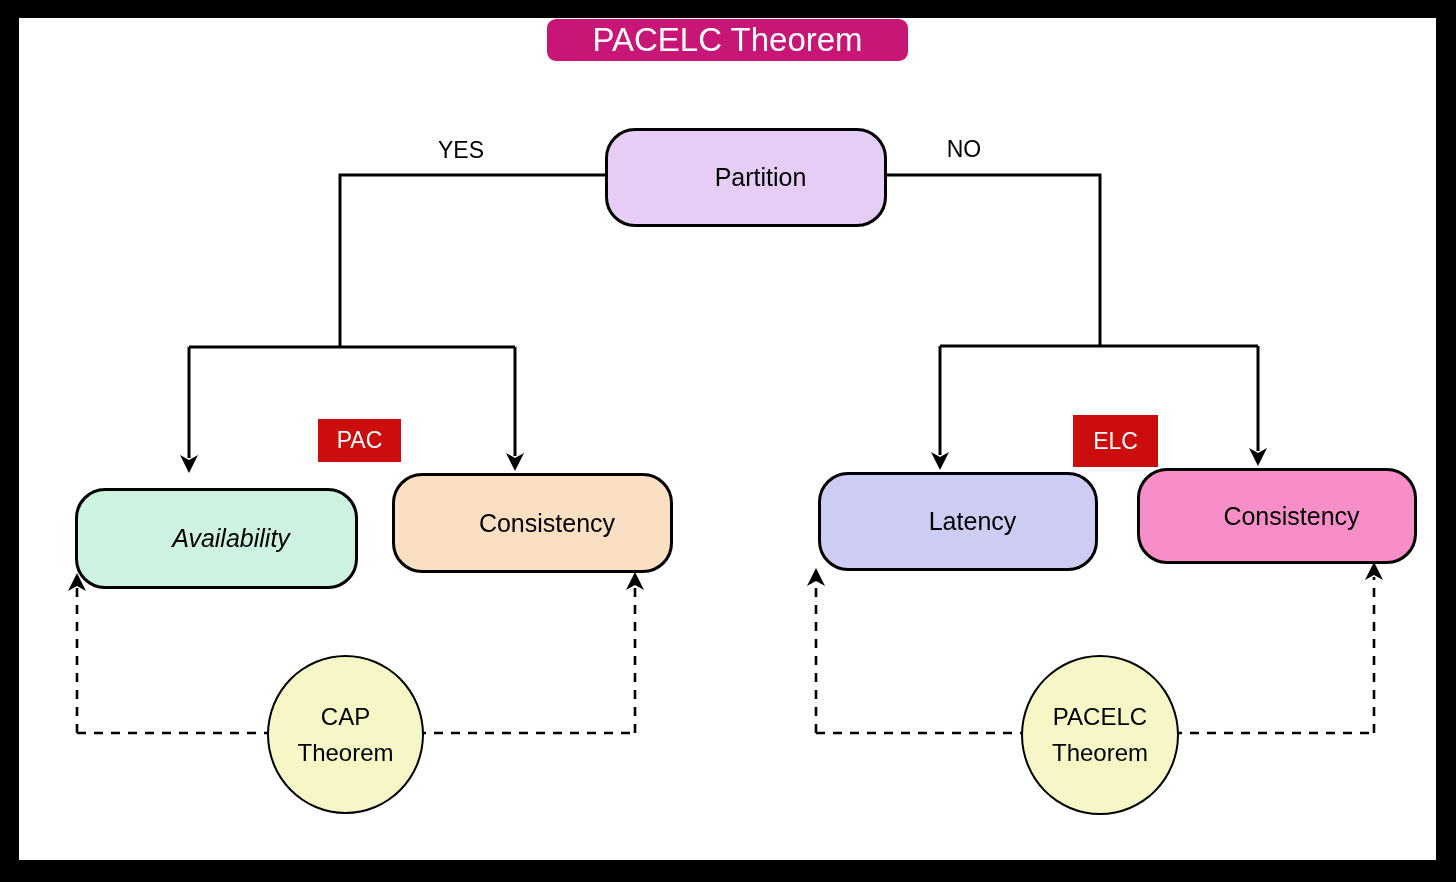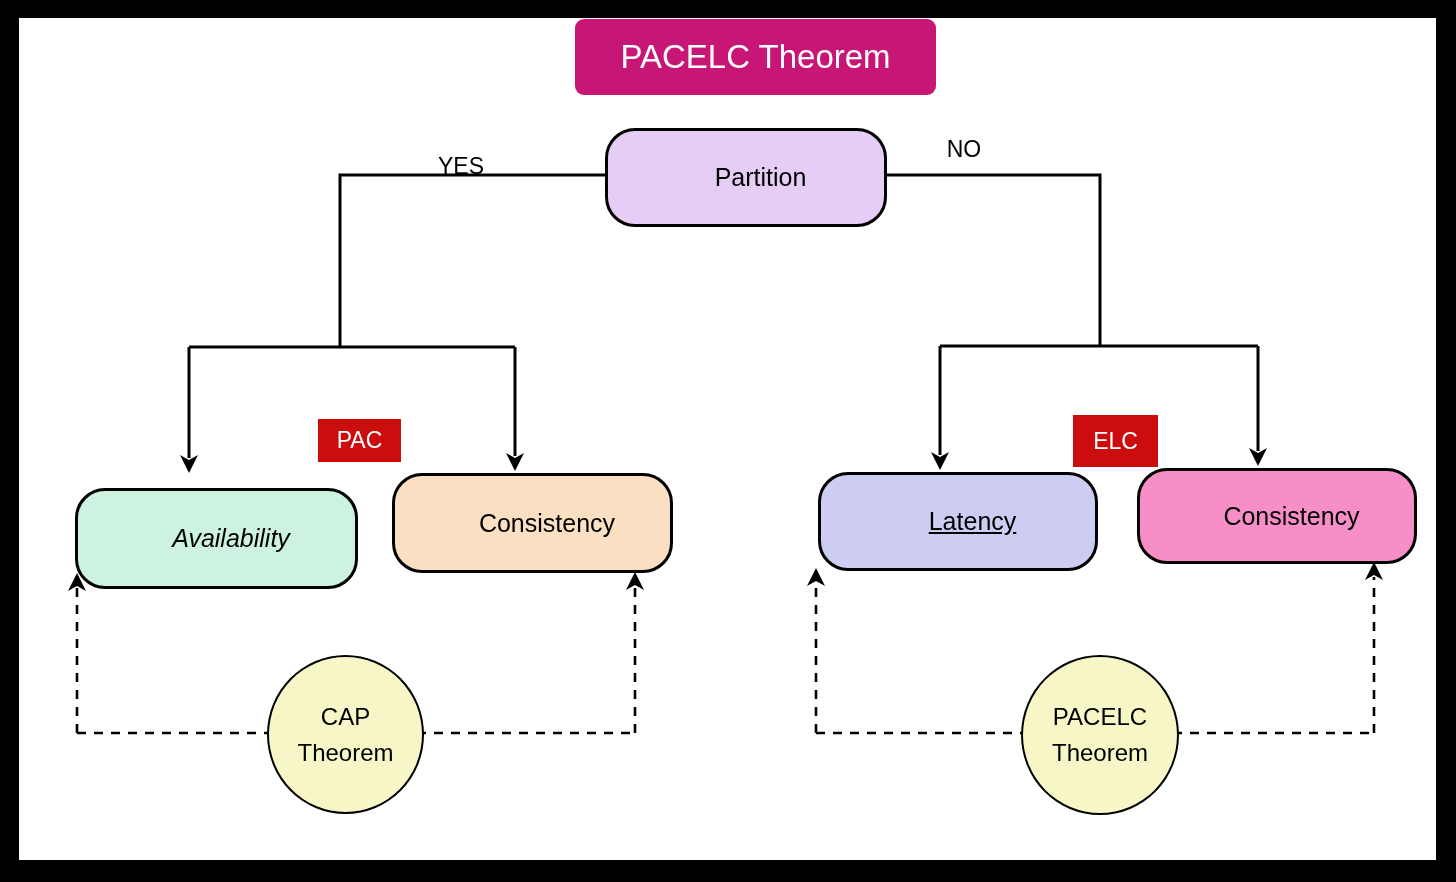--- a/index.html
+++ b/index.html
@@ -23,42 +23,41 @@
     position: absolute; left: 0; top: 0;
     width: 1456px; height: 882px;
   }
   svg .solid  { stroke: var(--line-color,#000); stroke-width: 3; fill: none; }
   svg .dashed { stroke: var(--line-color,#000); stroke-width: 2.6; fill: none; stroke-dasharray: 9 8; }
   svg .arrow  { fill: var(--line-color,#000); stroke: none; }
 
   .abs { position: absolute; display: flex; align-items: center; justify-content: center; }
 
   .title-badge {
-    left: 547px; top: 19px; width: 361px; height: 76px;
+    left: 547px; top: 19px; width: 361px; height: 42px;
     background: var(--title-bg, #C81677);
     color: var(--title-text, #fff);
     border-radius: 9px;
     font-size: 33px;
-    margin-left: 28px;
   }
   .node {
     border: 3px solid var(--line-color,#000);
     border-radius: 30px;
     font-size: 25px;
     color: #000;
     padding-left: 29px;
   }
   .node-partition        { left: 605px;  top: 128px; width: 247px; height: 93px; background: var(--partition-fill); }
   .node-availability     { left: 75px;   top: 488px; width: 248px; height: 95px; background: var(--availability-fill); font-style: italic; }
   .node-consistency-left { left: 392px;  top: 473px; width: 246px; height: 94px; background: var(--consistency-left-fill); }
-  .node-latency          { left: 818px;  top: 472px; width: 245px; height: 93px; background: var(--latency-fill); text-decoration: underline; }
+  .node-latency          { left: 818px;  top: 472px; width: 245px; height: 93px; background: var(--latency-fill); }
   .node-consistency-right{ left: 1137px; top: 468px; width: 245px; height: 90px; background: var(--consistency-right-fill); }
 
   .edge-label { font-size: 23px; color: #000; }
-  .edge-label-yes { left: 411px; top: 136px; width: 100px; height: 28px; margin-top: 16px; }
+  .edge-label-yes { left: 411px; top: 136px; width: 100px; height: 28px; }
   .edge-label-no  { left: 914px; top: 135px; width: 100px; height: 28px; }
 
   .group-badge {
     background: var(--badge-bg, #CC0D0D);
     color: var(--badge-text, #fff);
     font-size: 23px;
     margin-left: 16px;
   }
   .badge-pac { left: 302px; top: 419px; width: 83px; height: 43px; }
   .badge-elc { left: 1057px; top: 415px; width: 85px; height: 52px; }

